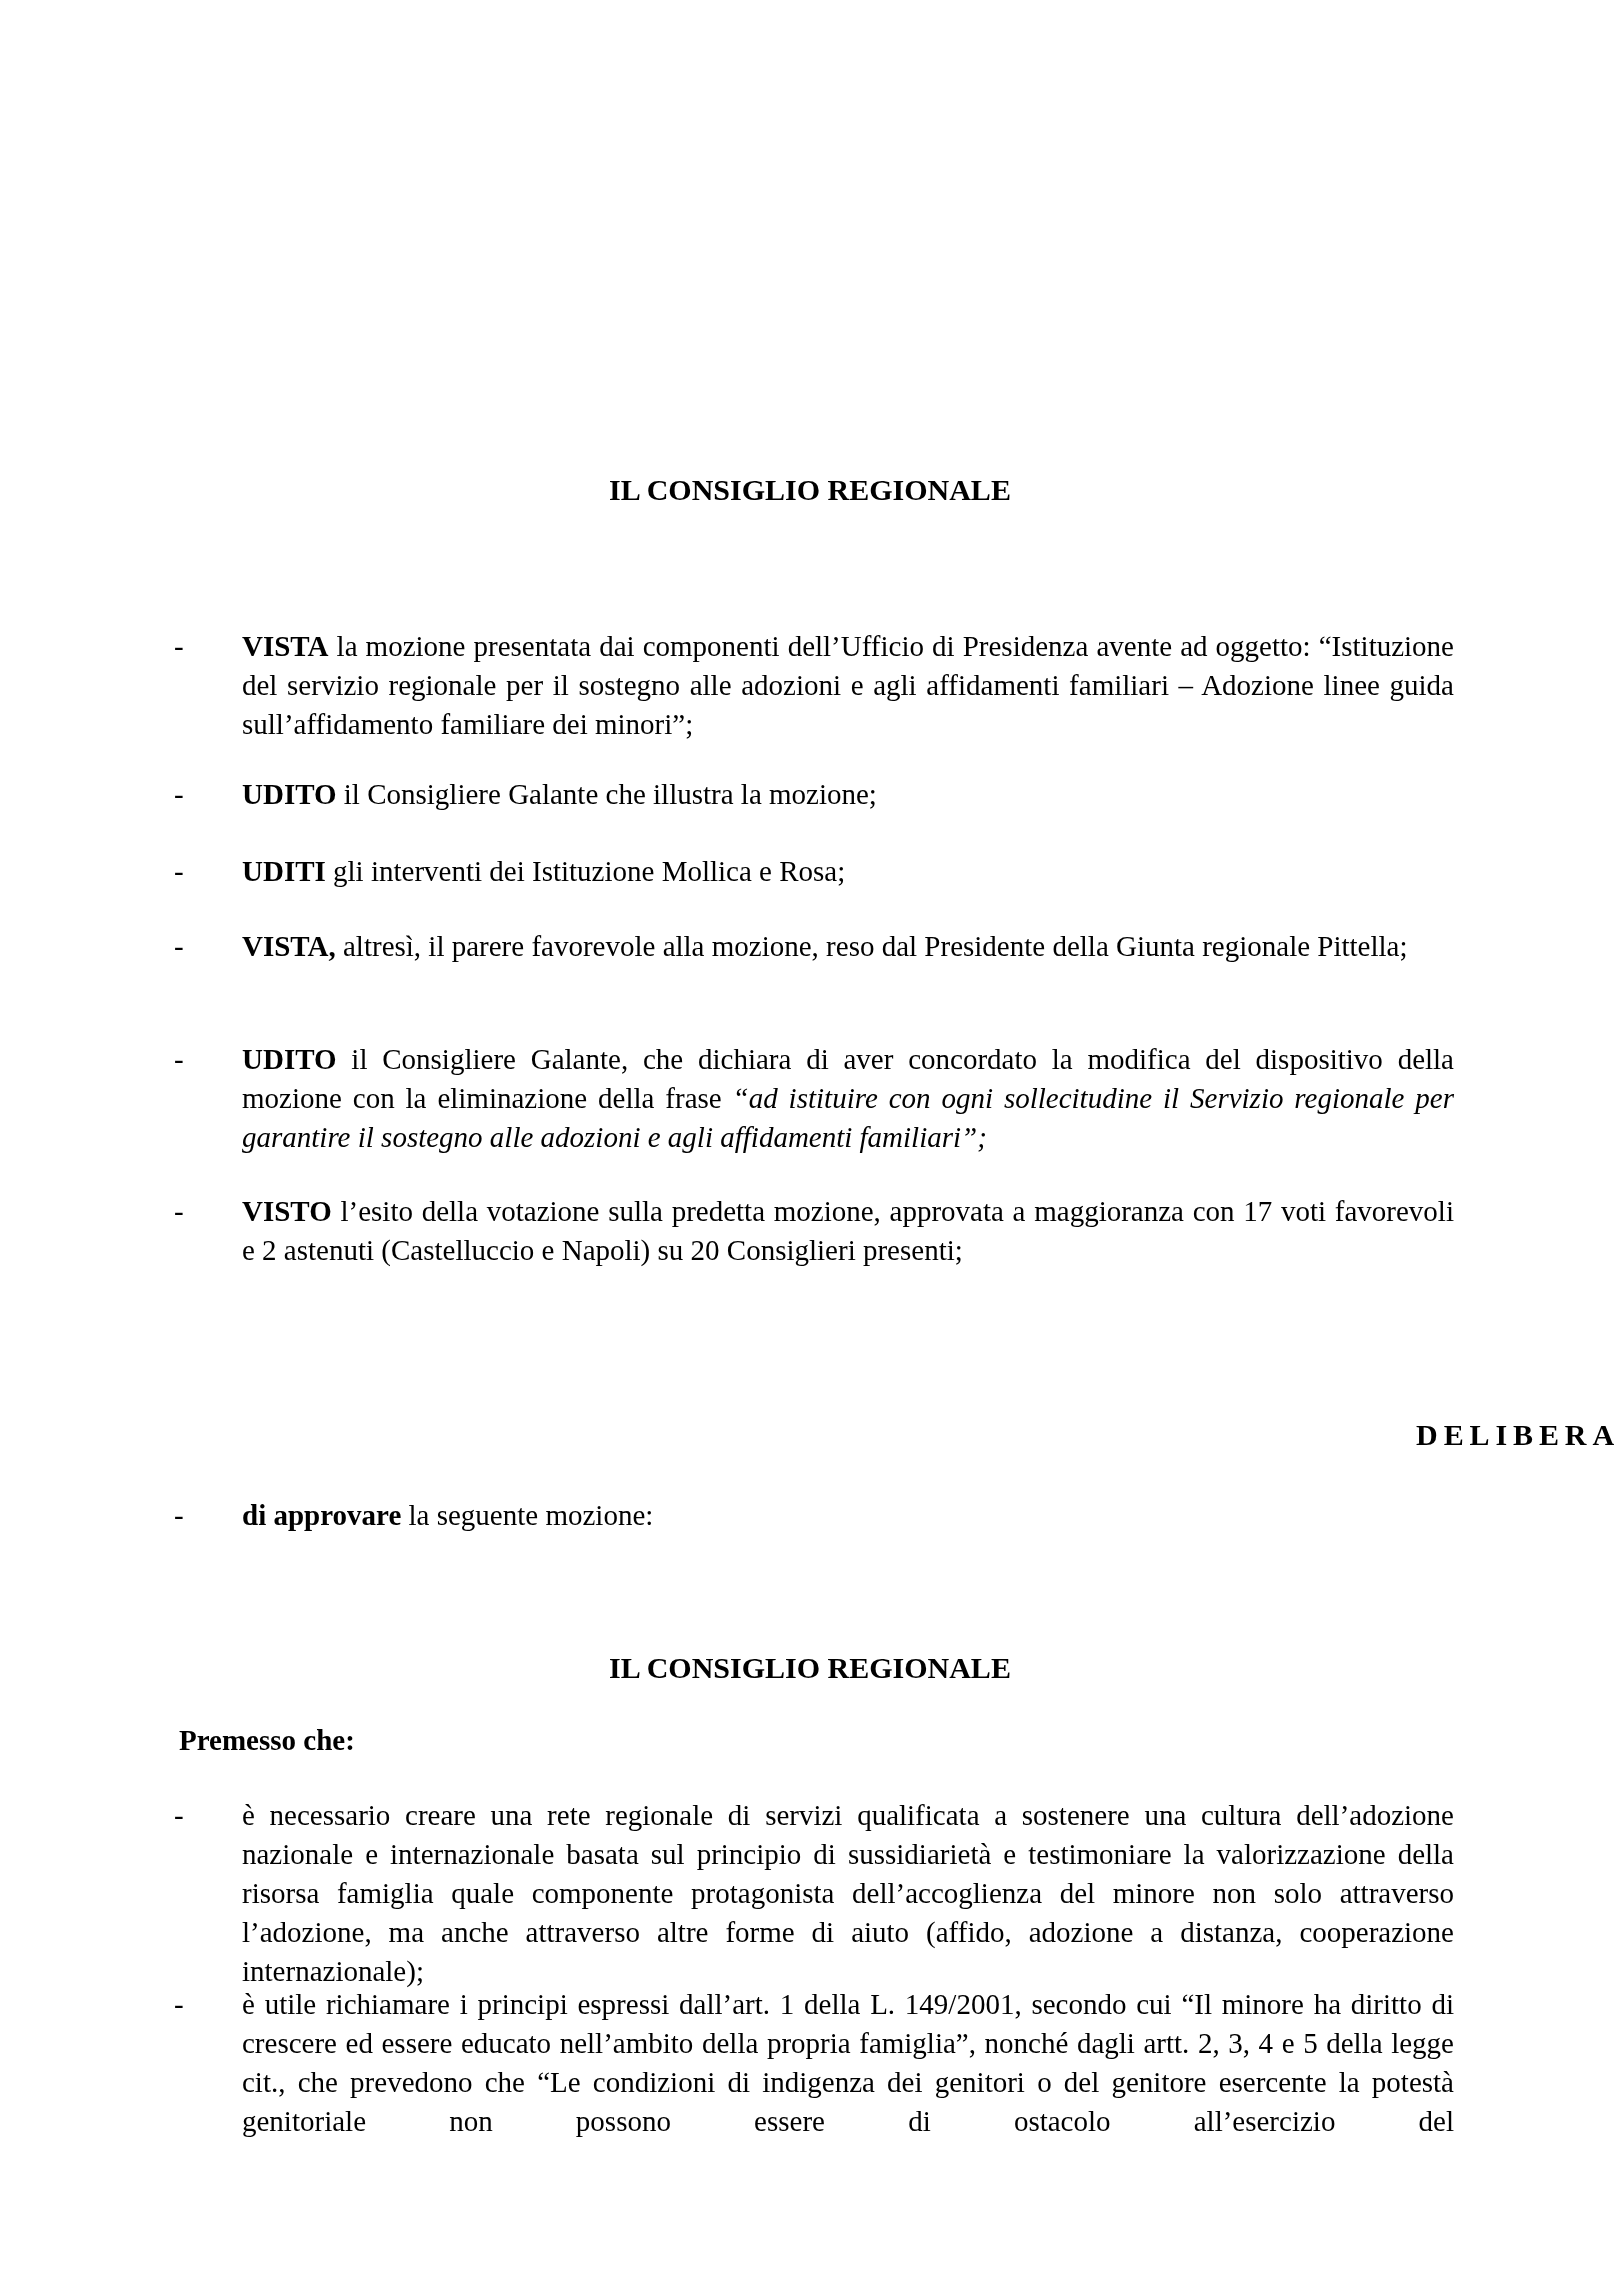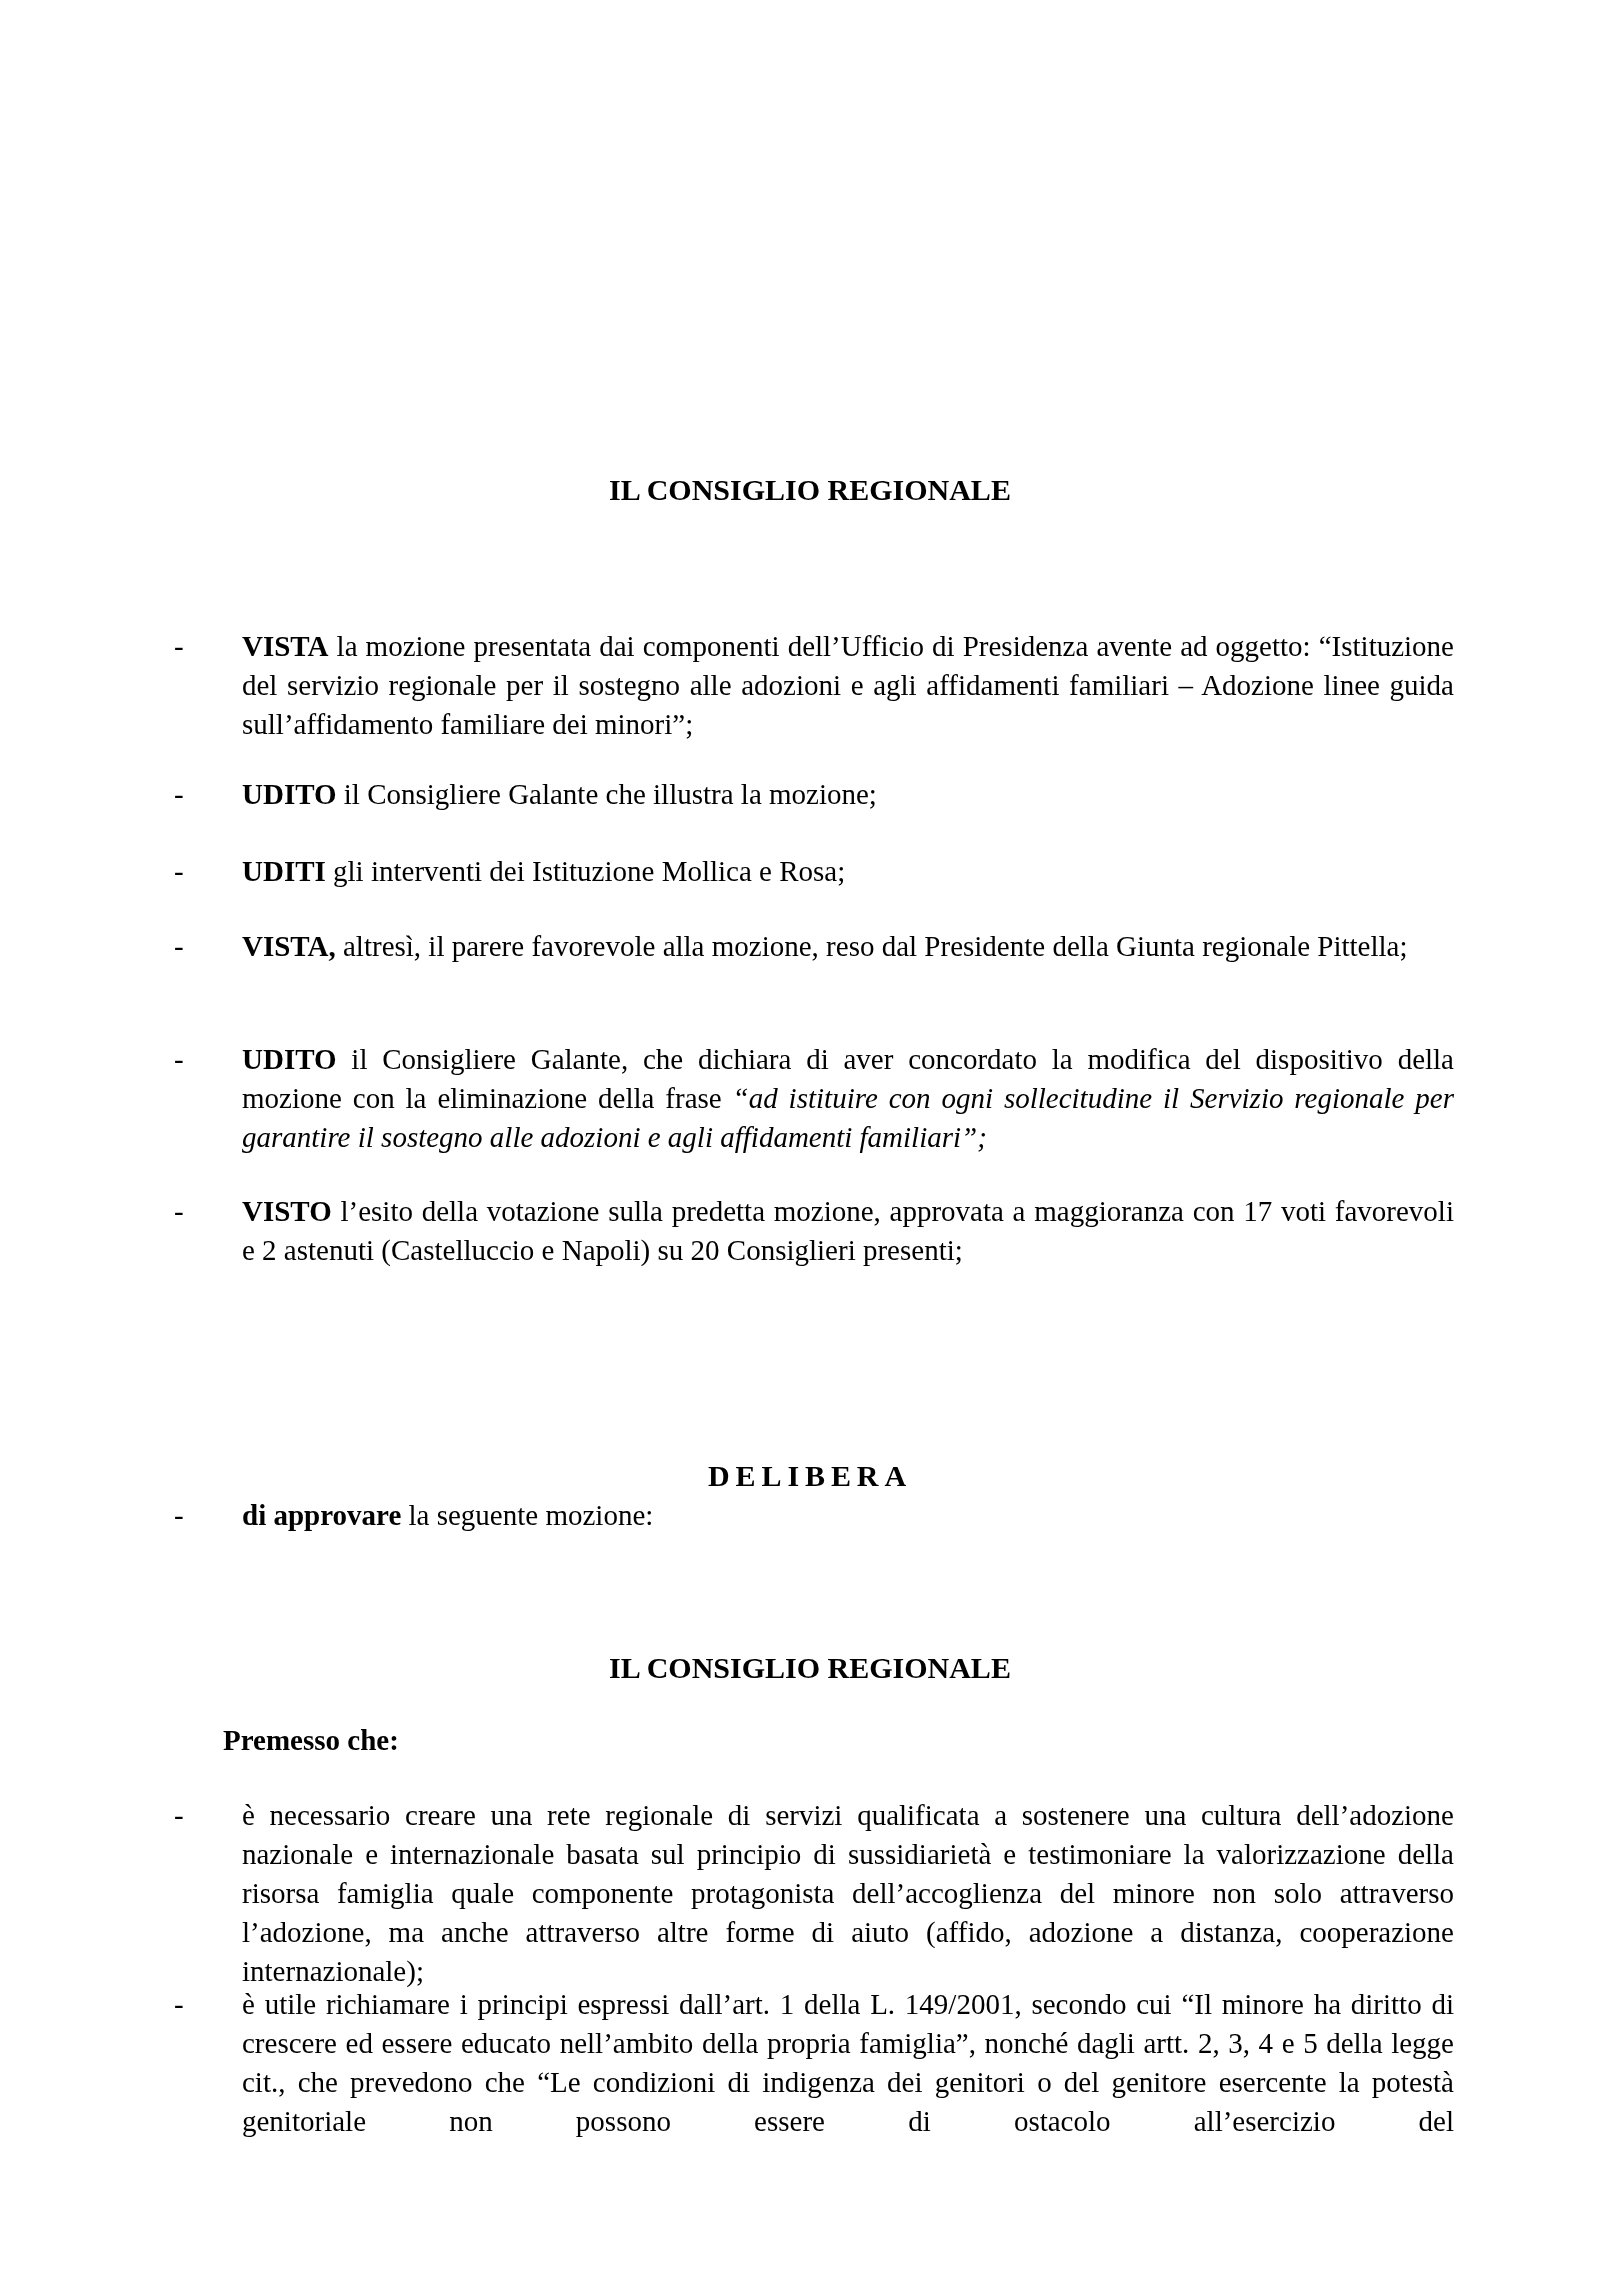--- a/index.html
+++ b/index.html
@@ -49,21 +49,20 @@
       margin-left: 68px;
       text-align: justify;
     }
     .item .body b { font-weight: bold; }
     .item .body i { font-style: italic; }
     .label {
       position: absolute;
       left: 179px;
       font-weight: bold;
       font-size: 29px;
-      margin-left: 44px;
     }
     .justify-last {
       text-align-last: justify;
     }
   </style>
 </head>
 <body>
 
 <div class="page">
 
@@ -92,21 +91,21 @@
   <div class="item" style="top:1040px;">
     <span class="dash">-</span>
     <div class="body"><b>UDITO</b><span> il Consigliere Galante, che dichiara di aver concordato la modifica del dispositivo della mozione con la eliminazione della frase </span><i>“ad istituire con ogni sollecitudine il Servizio regionale per garantire il sostegno alle adozioni e agli affidamenti familiari”;</i></div>
   </div>
 
   <div class="item" style="top:1192px;">
     <span class="dash">-</span>
     <div class="body"><b>VISTO</b><span> l’esito della votazione sulla predetta mozione, approvata a maggioranza con 17 voti favorevoli e 2 astenuti (Castelluccio e Napoli) su 20 Consiglieri presenti;</span></div>
   </div>
 
-  <div class="heading spaced" style="top:1456px;">DELIBERA</div>
+  <div class="heading spaced" style="top:1415px;text-align:right;">DELIBERA</div>
 
   <div class="item" style="top:1496px;">
     <span class="dash">-</span>
     <div class="body"><b>di approvare</b><span> la seguente mozione:</span></div>
   </div>
 
   <div class="heading" style="top:1648px;">IL CONSIGLIO REGIONALE</div>
 
   <div class="label" style="top:1721px;">Premesso che:</div>
 

